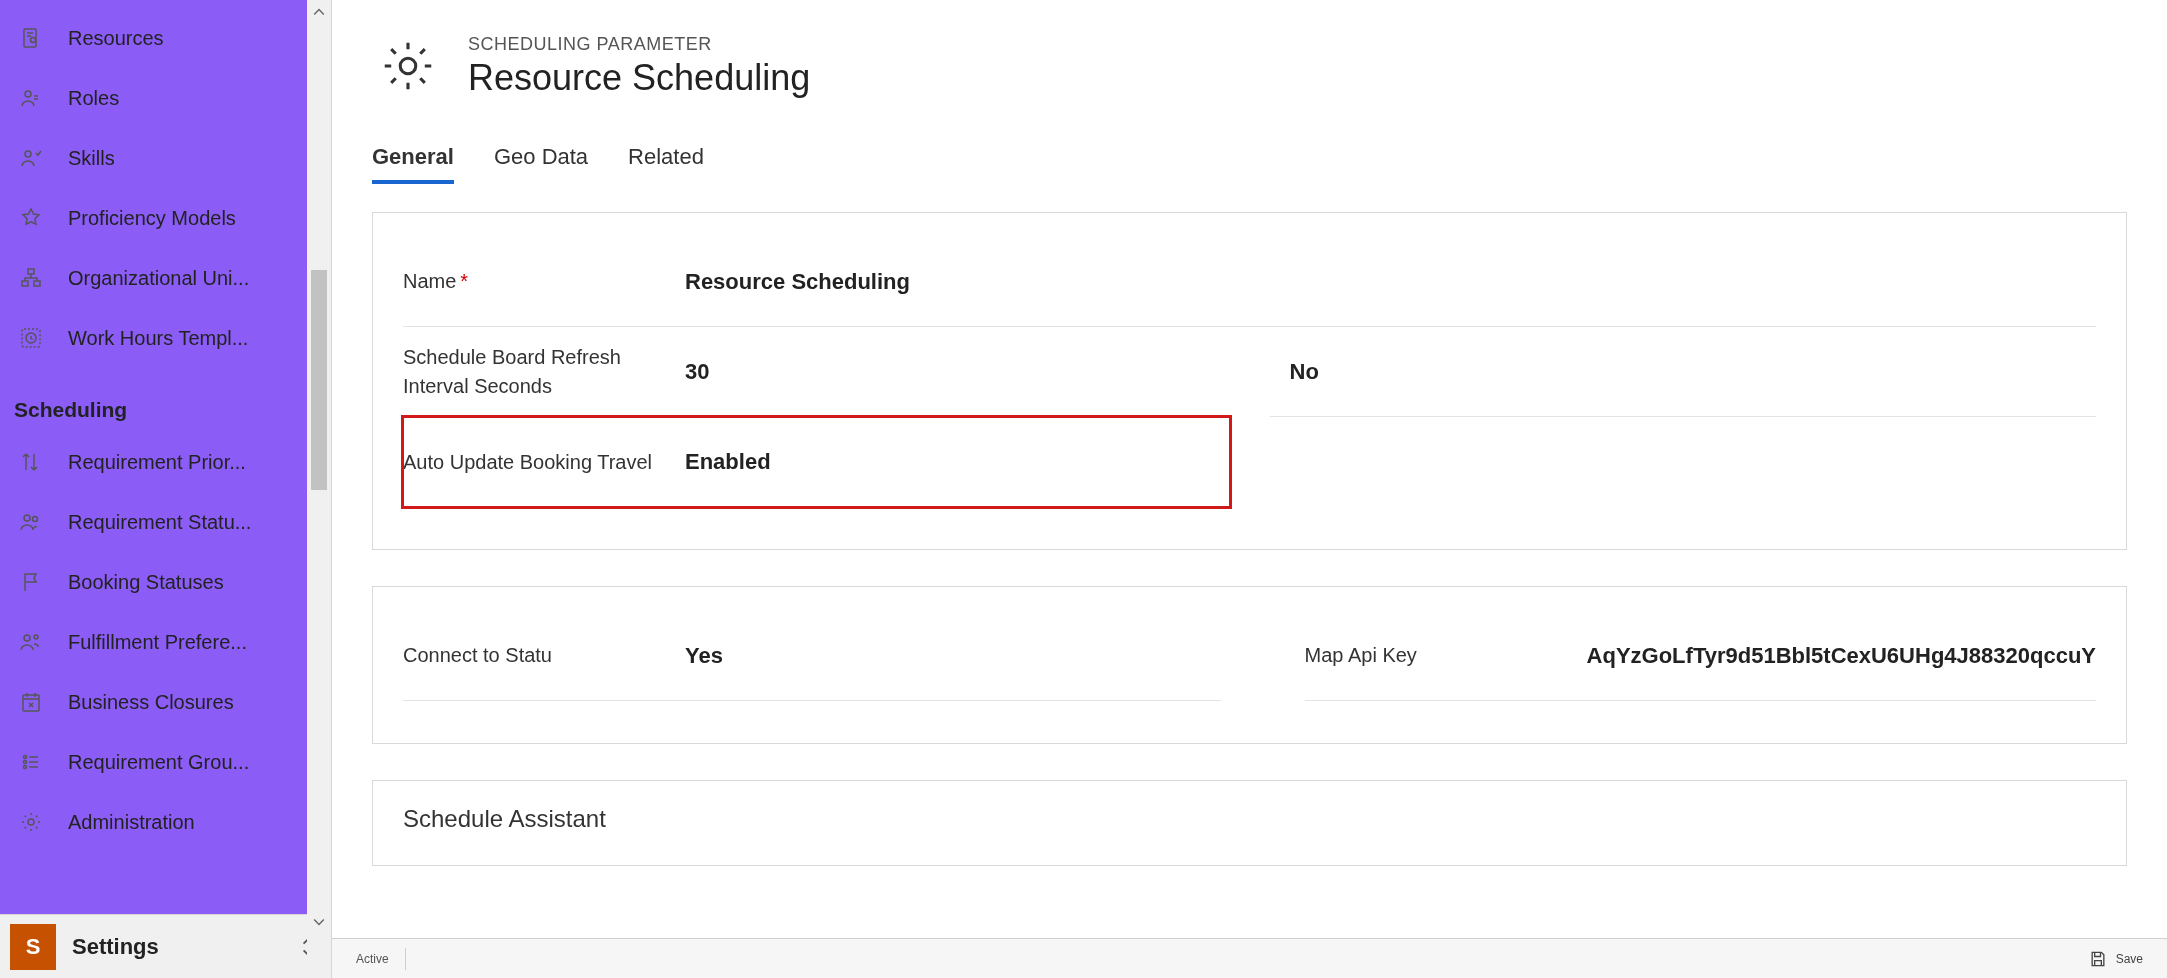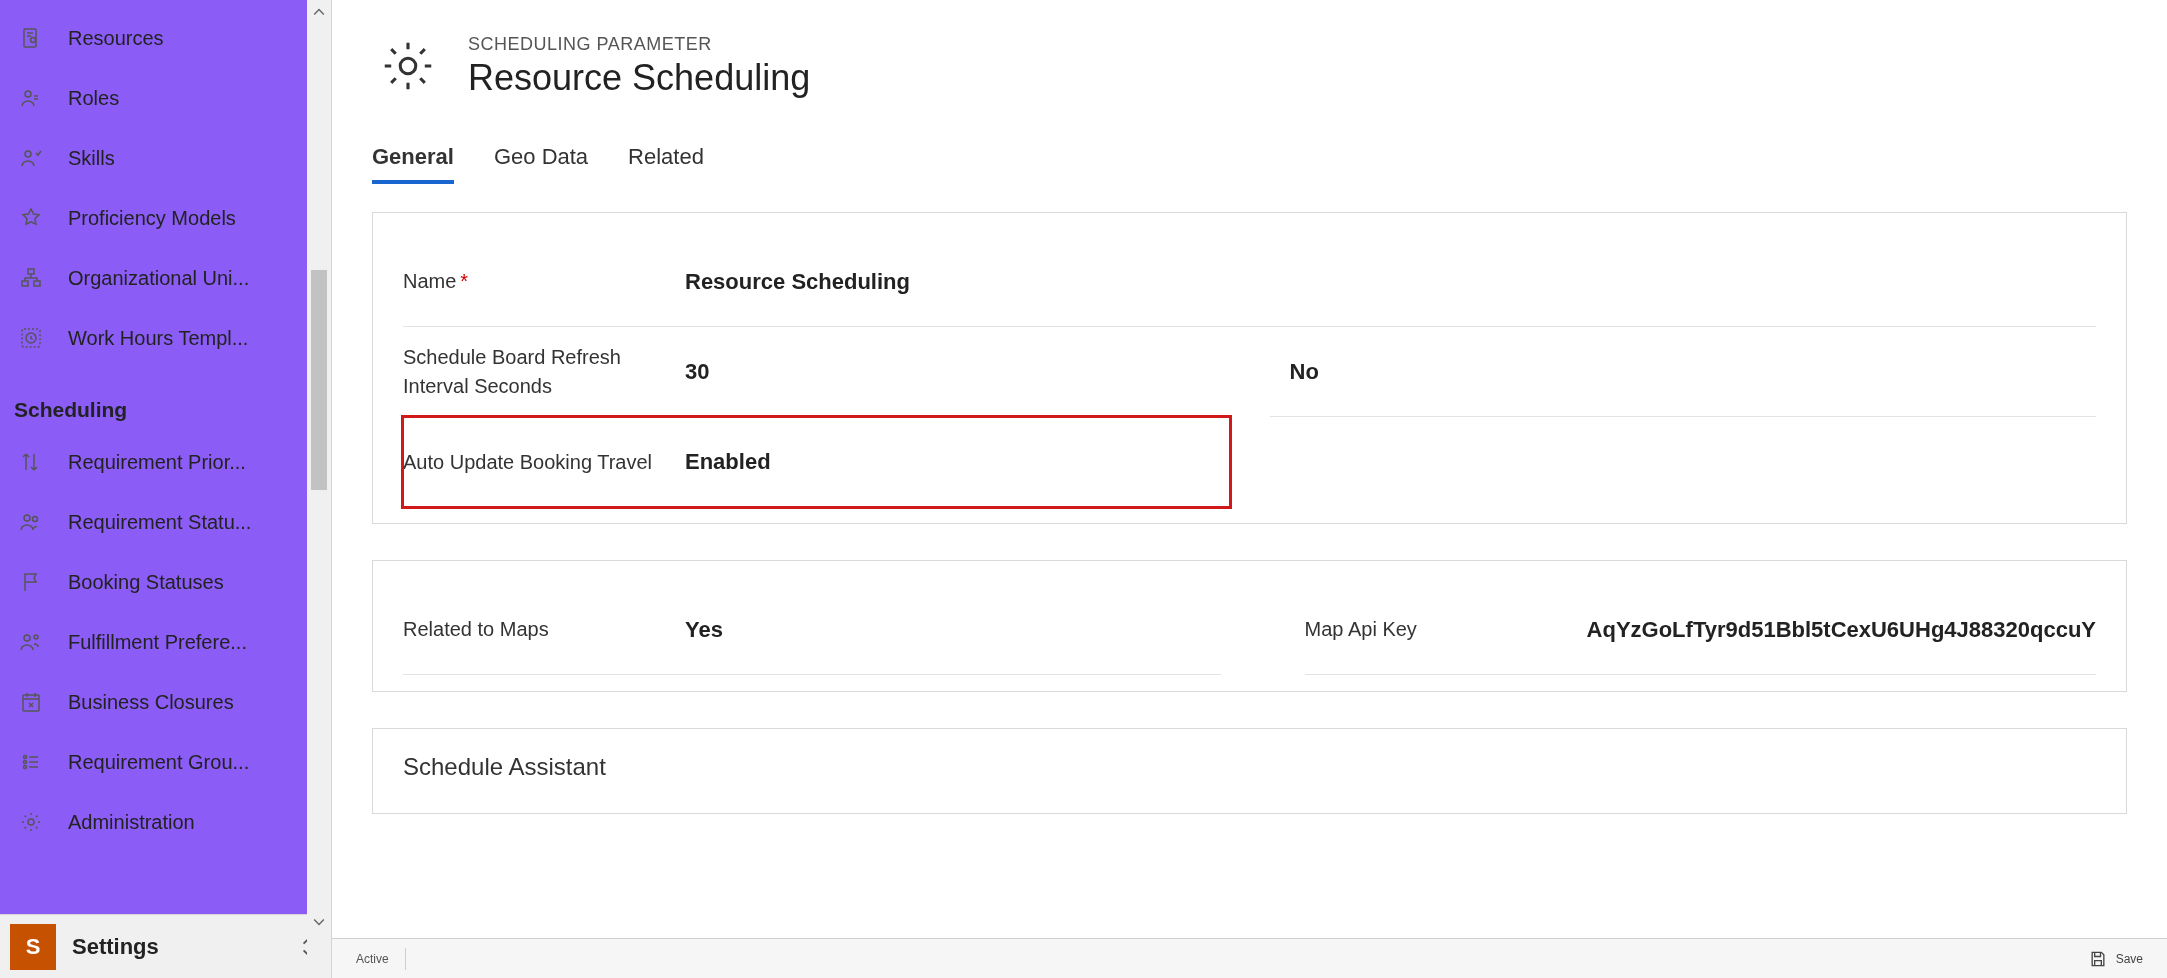--- a/index.html
+++ b/index.html
@@ -128,21 +128,21 @@
     cursor:pointer;
     color:#333;
   }
   .tab.active {
     font-weight:600;
     border-bottom: 4px solid #1a66d1;
   }
 
   .card {
     border: 1px solid #d9d9d9;
-    padding: 24px 30px 16px 30px;
+    padding: 24px 30px 42px 30px;
     margin-bottom: 36px;
   }
   .row2 {
     display:grid;
     grid-template-columns: 1fr 1fr;
     column-gap: 40px;
   }
   .field {
     display:flex;
     align-items:center;
@@ -419,21 +419,21 @@
             <div class="field-label">Auto Update Booking Travel</div>
             <div class="field-value">Enabled</div>
           </div>
           <div class="field noline" style="border:none;"></div>
         </div>
       </div>
 
       <div class="card">
         <div class="row2">
           <div class="field noline" style="border-bottom:1px solid #e3e3e3;">
-            <div class="field-label">Related to Maps</div>
+            <div class="field-label">Connect to Statu</div>
             <div class="field-value">Yes</div>
           </div>
           <div class="field noline" style="border-bottom:1px solid #e3e3e3;margin-left:44px;">
             <div class="field-label">Map Api Key</div>
             <div class="field-value">AqYzGoLfTyr9d51Bbl5tCexU6UHg4J88320qccuY</div>
           </div>
         </div>
       </div>
 
       <div class="card slim">

